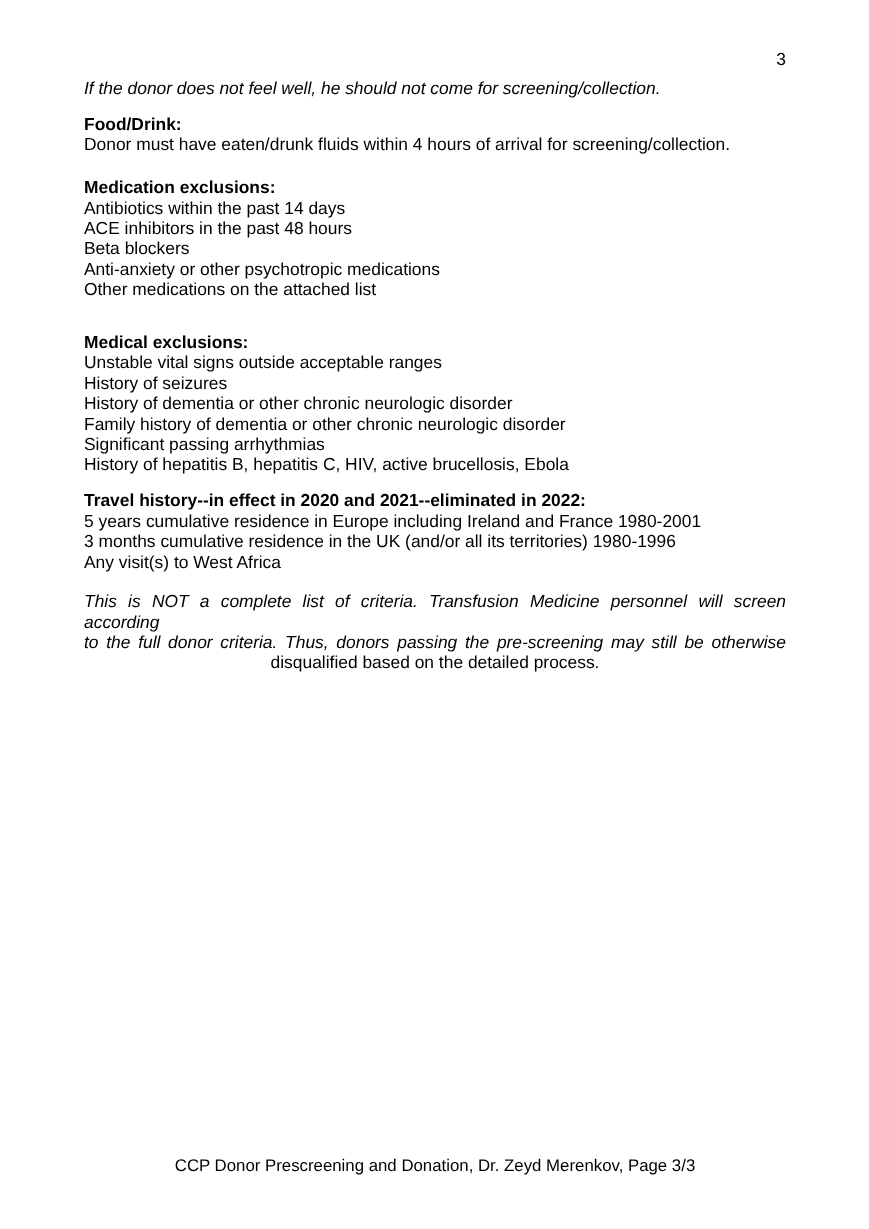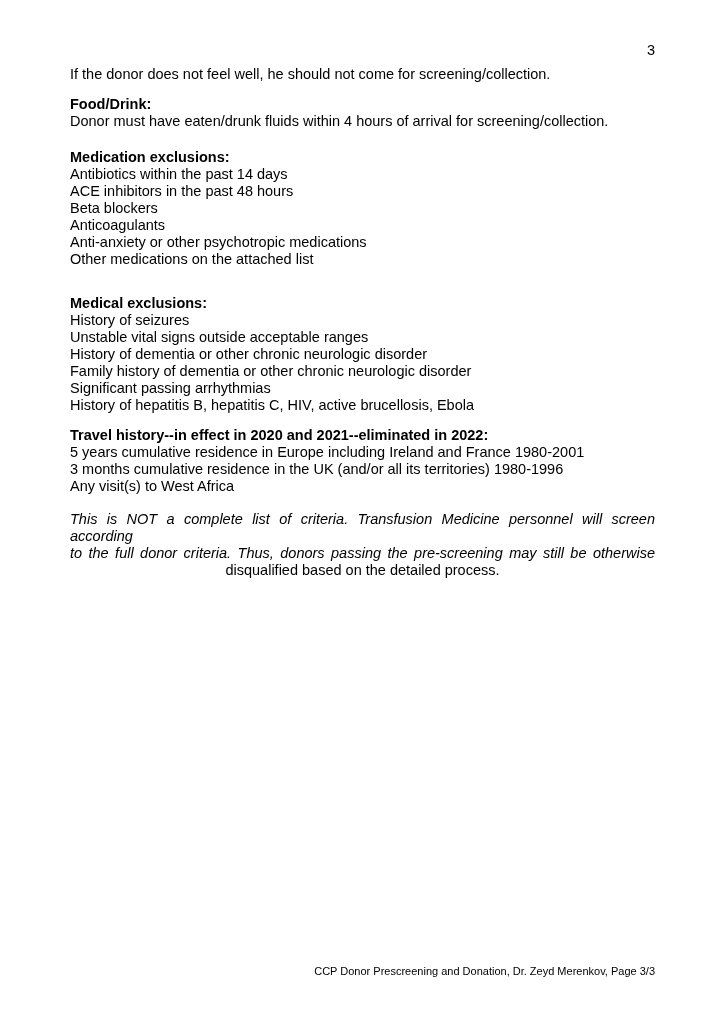--- a/index.html
+++ b/index.html
@@ -23,21 +23,21 @@
   .content {
     position: absolute;
     left: 70px;
     top: 0;
     width: 585px;
   }
   .page-number {
     margin-top: 42px;
     text-align: right;
   }
-  .intro { margin-top: 7px; }
+  .intro { margin-top: 7px; font-style: italic; }
   .sec-food      { margin-top: 13px; }
   .sec-medication{ margin-top: 19px; }
   .sec-medical   { margin-top: 27px; }
   .sec-travel    { margin-top: 13px; }
   .closing       { margin-top: 16px; }
   .heading {
     font-weight: bold;
     font-size: 14.5px;
     line-height: 17px;
   }
@@ -48,22 +48,22 @@
     font-style: italic;
   }
   .jline-last {
     text-align: center;
   }
   .footer {
     position: absolute;
     left: 70px;
     top: 963px;
     width: 585px;
-    text-align: right;
-    font-size: 11px;
+    text-align: center;
+    font-size: 14px;
     line-height: 17px;
   }
 </style>
 </head>
 <body>
 
 <div class="page">
   <div class="content">
 
     <div class="page-number">3</div>
@@ -73,29 +73,28 @@
     <section class="sec-food">
       <div class="line heading">Food/Drink:</div>
       <div class="line">Donor must have eaten/drunk fluids within 4 hours of arrival for screening/collection.</div>
     </section>
 
     <section class="sec-medication">
       <div class="line heading">Medication exclusions:</div>
       <div class="line">Antibiotics within the past 14 days</div>
       <div class="line">ACE inhibitors in the past 48 hours</div>
       <div class="line">Beta blockers</div>
-      <div class="line">Anticoagulants</div>
       <div class="line">Anti-anxiety or other psychotropic medications</div>
       <div class="line">Other medications on the attached list</div>
     </section>
 
     <section class="sec-medical">
       <div class="line heading">Medical exclusions:</div>
+      <div class="line">Unstable vital signs outside acceptable ranges</div>
       <div class="line">History of seizures</div>
-      <div class="line">Unstable vital signs outside acceptable ranges</div>
       <div class="line">History of dementia or other chronic neurologic disorder</div>
       <div class="line">Family history of dementia or other chronic neurologic disorder</div>
       <div class="line">Significant passing arrhythmias</div>
       <div class="line">History of hepatitis B, hepatitis C, HIV, active brucellosis, Ebola</div>
     </section>
 
     <section class="sec-travel">
       <div class="line heading">Travel history--in effect in 2020 and 2021--eliminated in 2022:</div>
       <div class="line">5 years cumulative residence in Europe including Ireland and France 1980-2001</div>
       <div class="line">3 months cumulative residence in the UK (and/or all its territories) 1980-1996</div>

